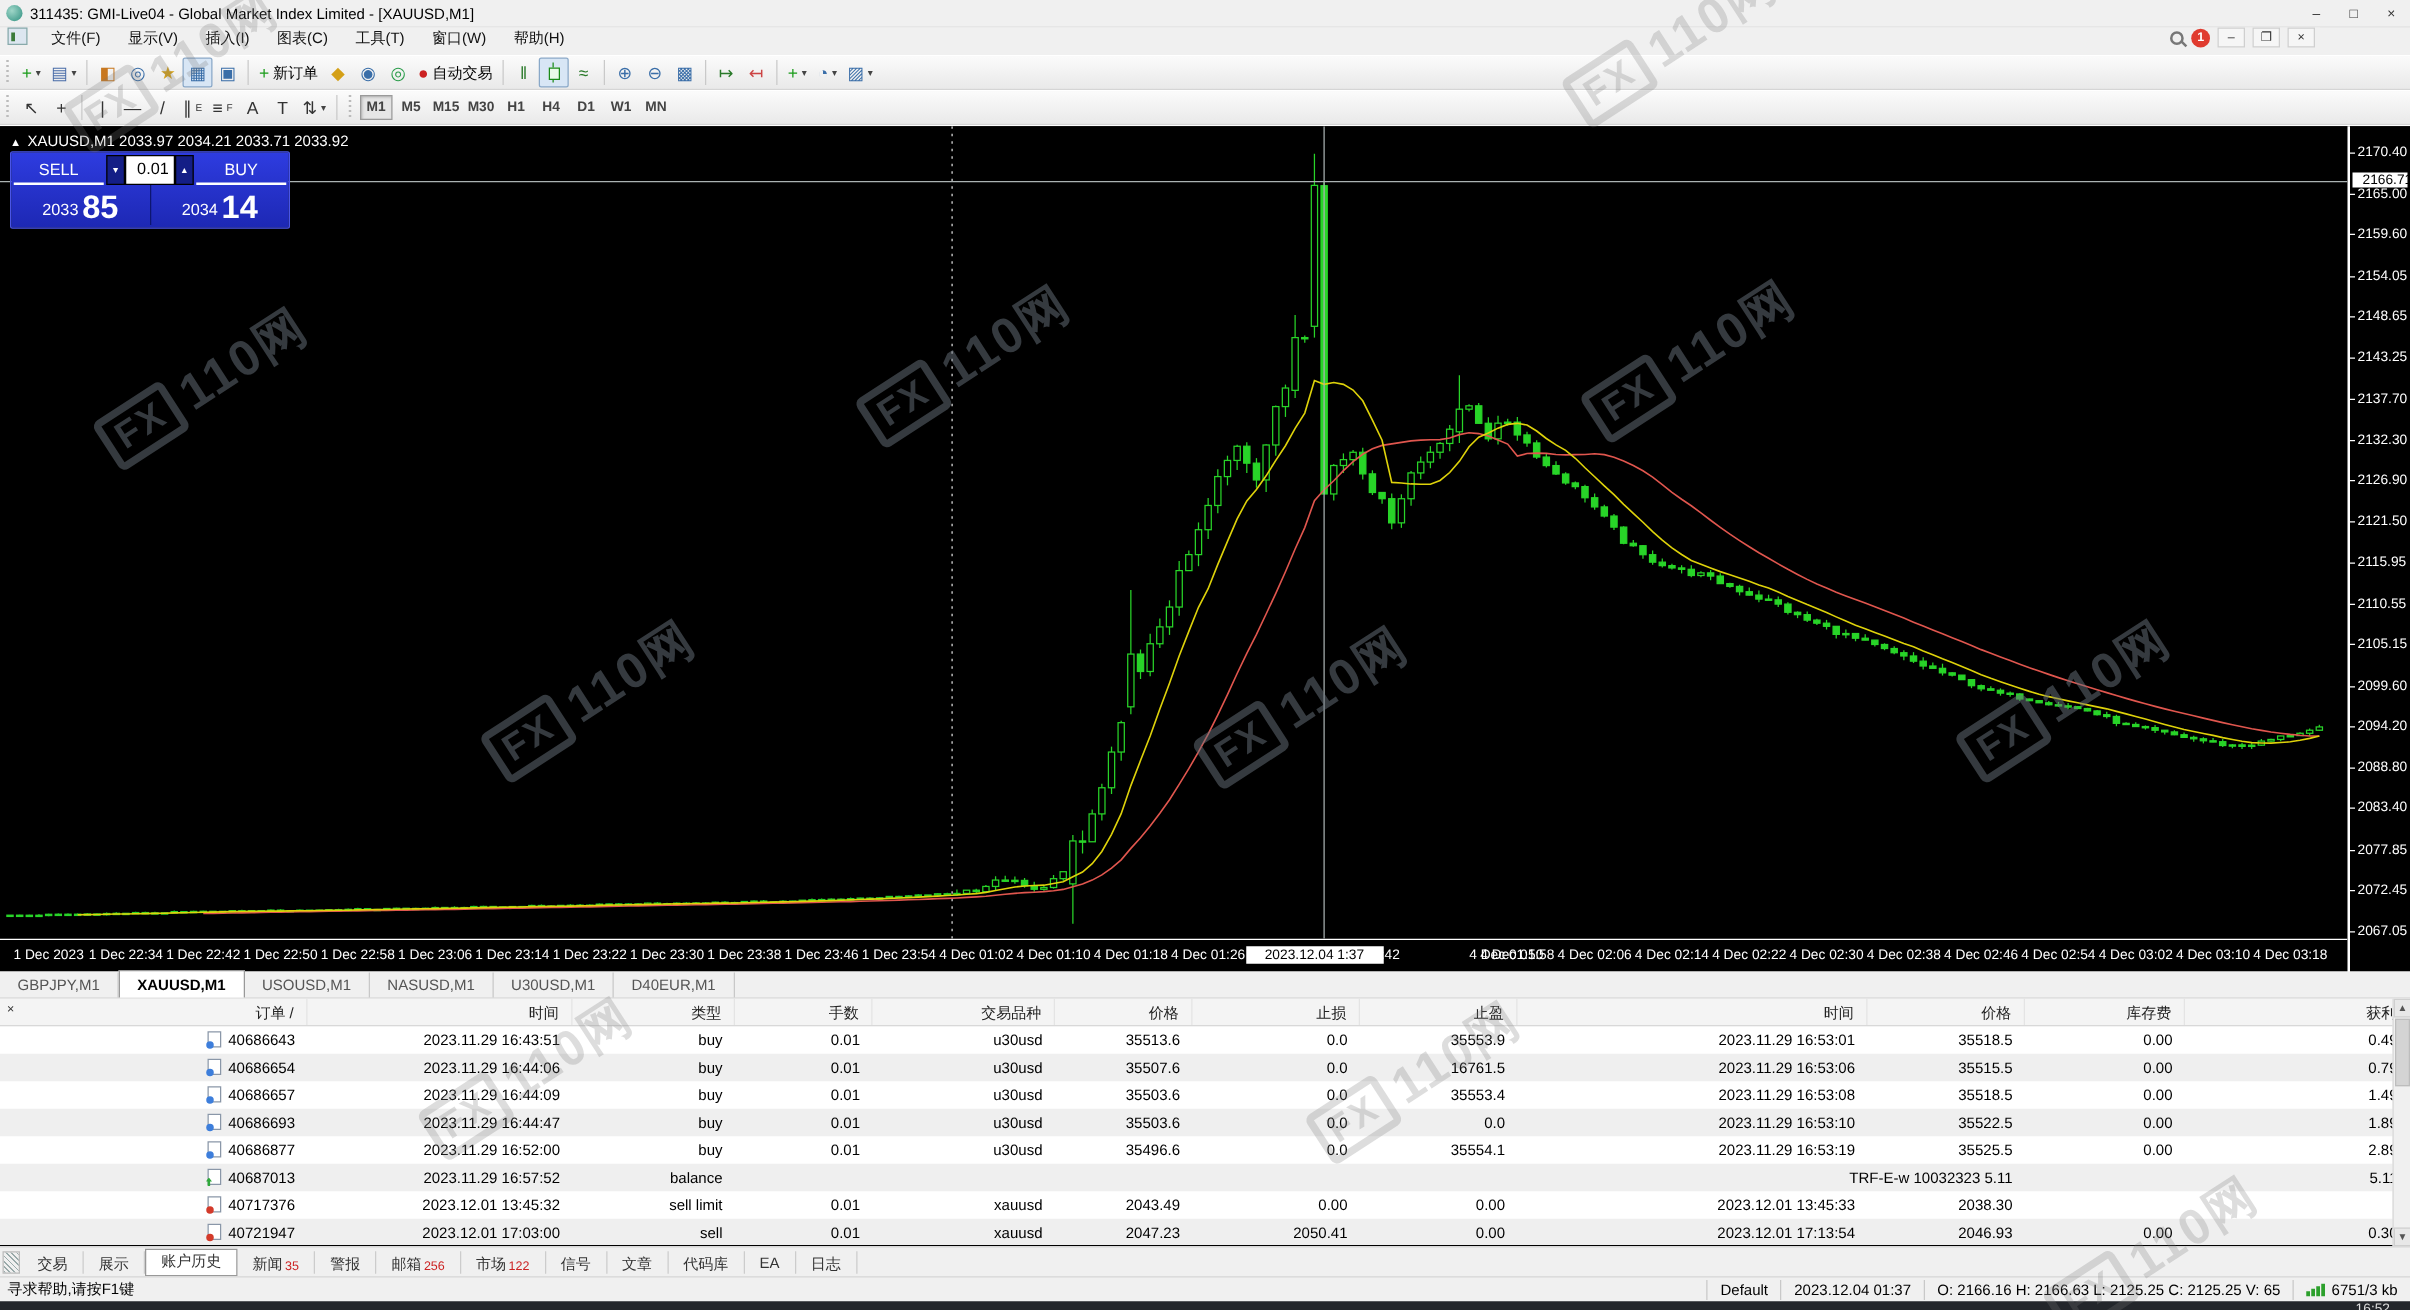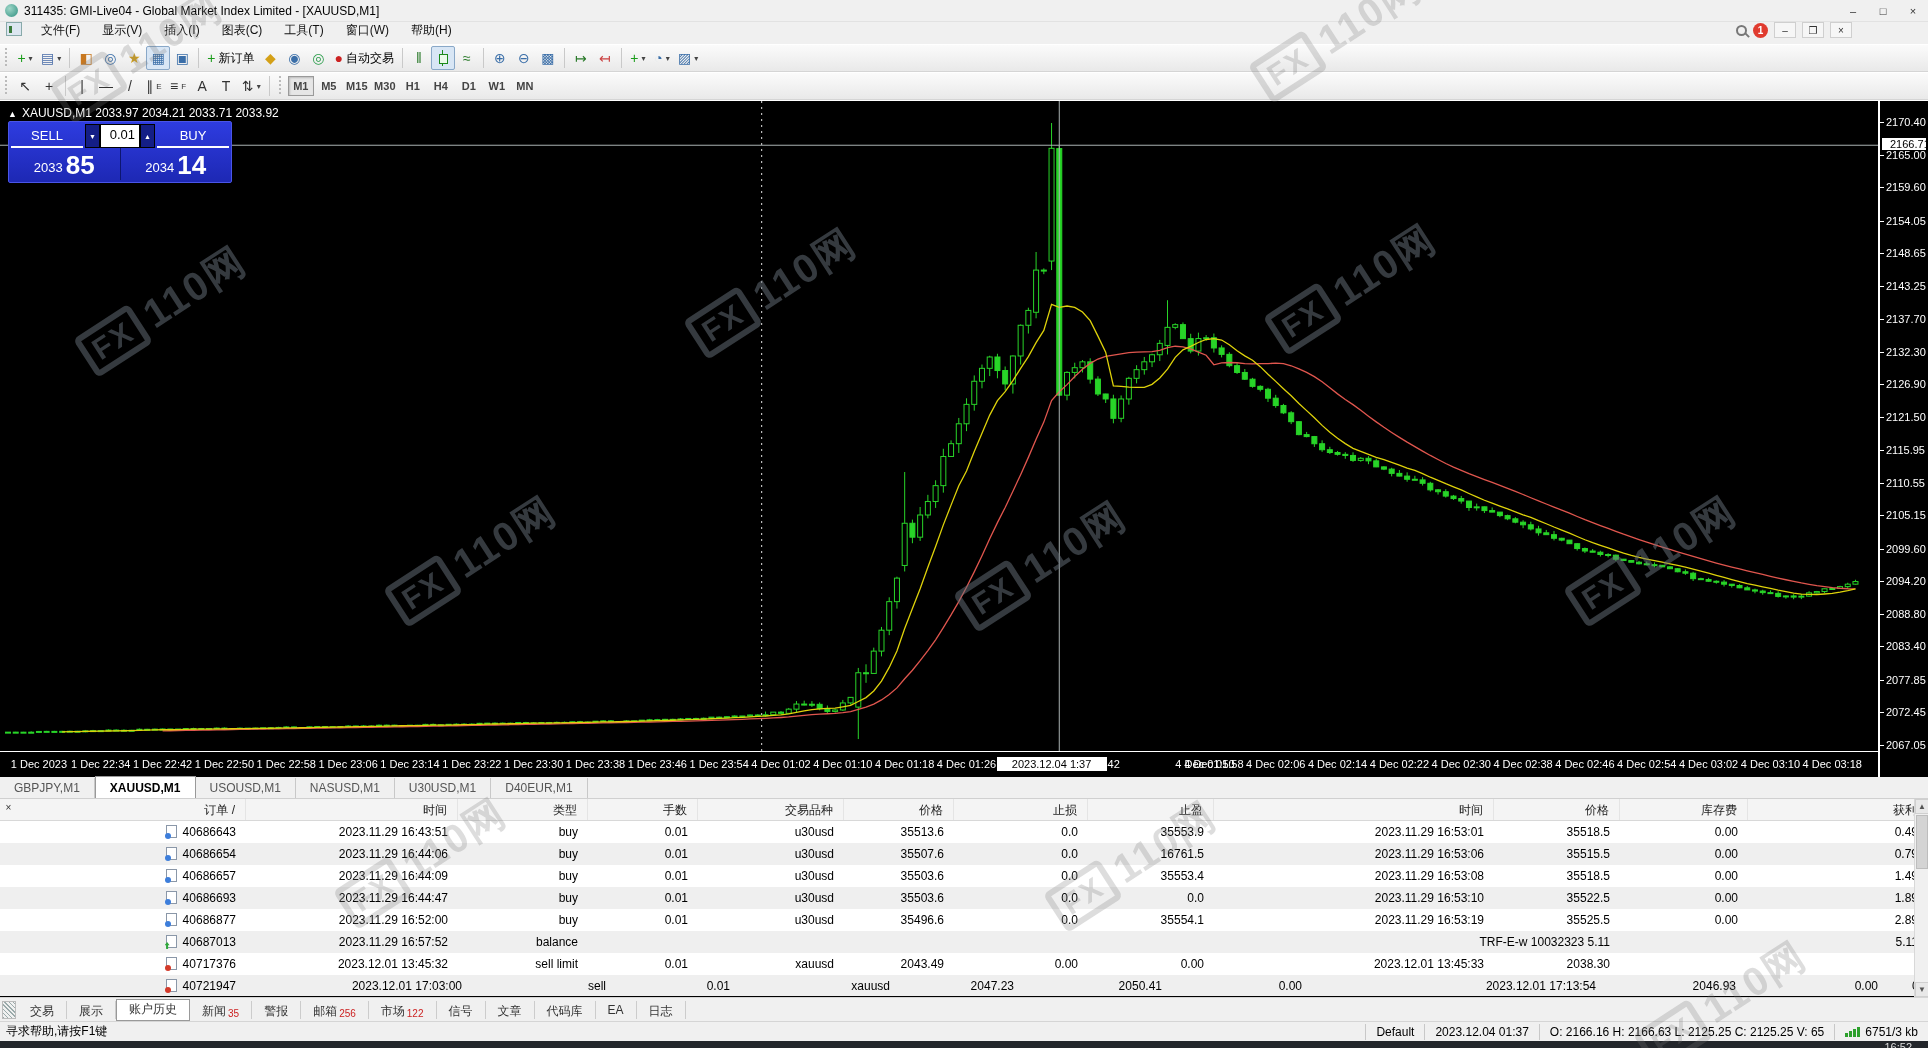--- a/index.html
+++ b/index.html
@@ -86,21 +86,21 @@
 
   
   #orders { position:absolute; left:0; top:799px; width:1928px; height:198px; background:#fff; font-size:12px; }
   .orow { display:grid; grid-template-columns:246px 212px 130px 110px 146px 110px 134px 126px 280px 126px 128px 1fr;
     height:22px; line-height:22px; }
   #orders-header { background:#f4f4f4; border-bottom:1px solid #d8d8d8; color:#222; }
   #orders-header .c { border-right:1px solid #e4e4e4; }
   .c { padding:0 10px; text-align:right; white-space:nowrap; overflow:hidden; }
   .c.left { text-align:right; padding-left:6px; }
   .orow:nth-child(even){ background:#efefef; }
-  .orow.lastline { border-bottom:1px solid #000;gap:14px; }
+  .orow.lastline { border-bottom:1px solid #000; }
   .doc-ic { display:inline-block; width:11px; height:13px; background:#fff; border:1px solid #8a97a8;
     position:relative; vertical-align:-2px; margin:0 6px 0 14px; }
   .doc-ic::after { content:""; position:absolute; width:6px; height:6px; border-radius:50%; left:-2px; bottom:-2px; }
   .doc-ic.blue::after { background:#3d7edb; } .doc-ic.red::after { background:#d33a2a; }
   .doc-ic.green::after { background:#2fa83a; border-radius:0; width:5px; height:7px;
     clip-path:polygon(50% 0,100% 45%,70% 45%,70% 100%,30% 100%,30% 45%,0 45%); }
   #orders-close { position:absolute; left:2px; top:2px; width:13px; height:13px; font-size:10px; color:#333;
     display:flex; align-items:center; justify-content:center; z-index:3; background:#f4f4f4;}
   #orders-scroll { position:absolute; right:0; top:799px; width:14px; height:198px; background:#f0f0f0; border-left:1px solid #d8d8d8;}
   .scr-arrow { width:14px; height:15px; display:flex; align-items:center; justify-content:center; font-size:8px; color:#555; background:#e8e8e8; border:1px solid #cfcfcf;}

